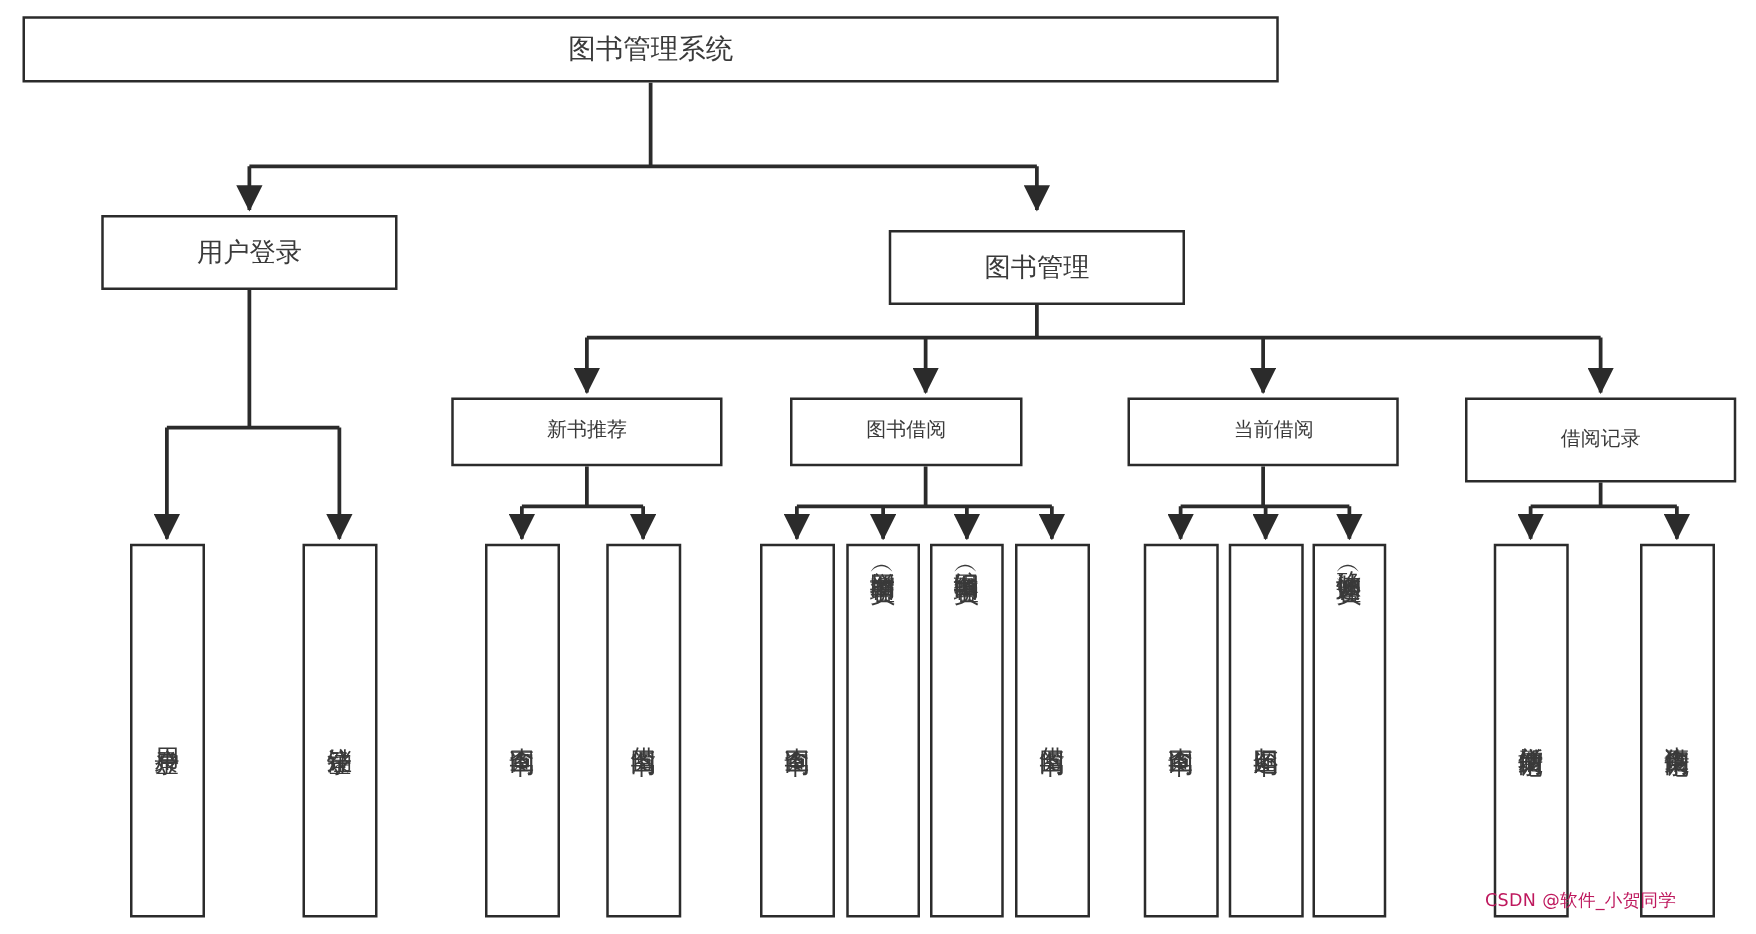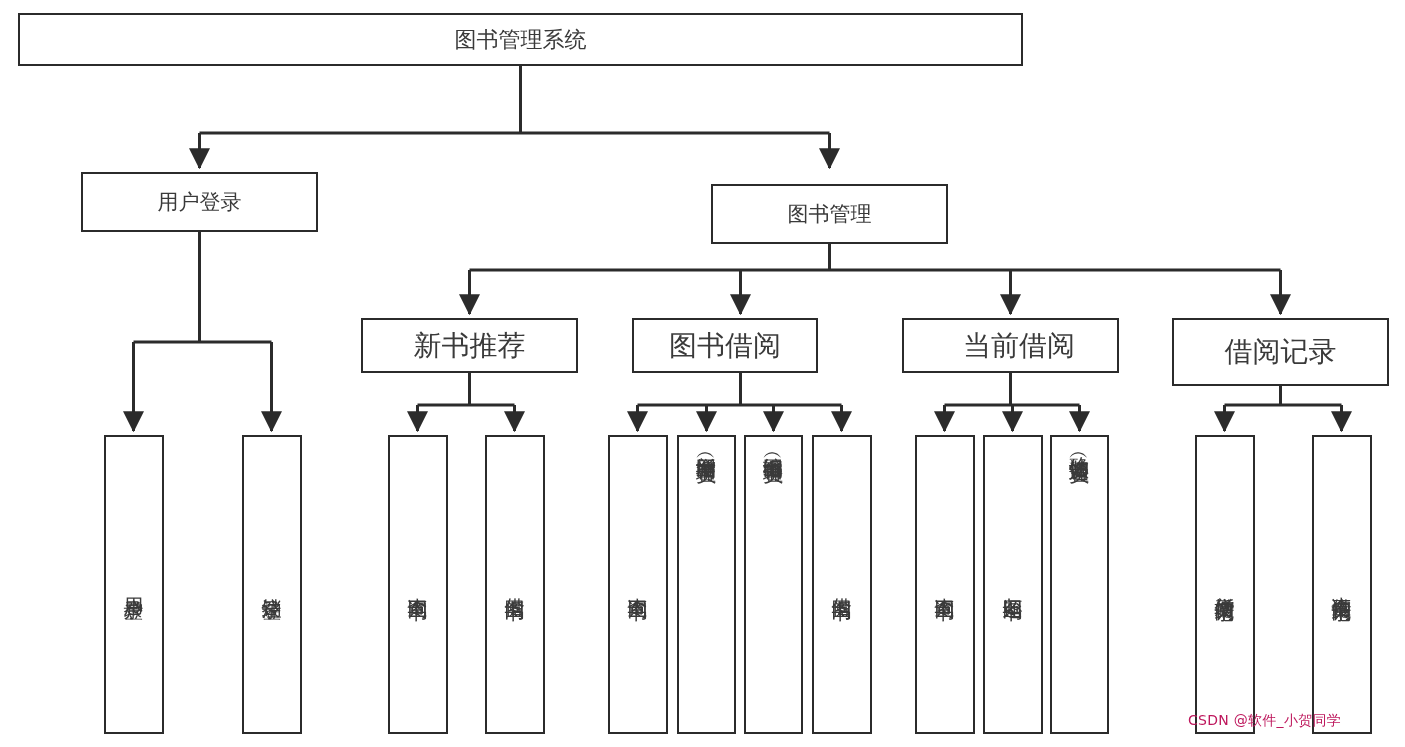--- a/index.html
+++ b/index.html
@@ -41,21 +41,22 @@
     text-align: center;
     white-space: pre-line;
   }
   .node-root {
     font-size: 22px;
   }
   .node-l1 {
     font-size: 21px;
   }
   .node-l2 {
-    font-size: 28px;
+    font-size: 16px;
+    font-family: Liberation Mono, monospace;
   }
   .node-leaf {
     font-size: 20px;
     padding: 4px 0;
   }
   .node-leaf .lbl {
     writing-mode: vertical-rl;
     text-orientation: upright;
     letter-spacing: 0.06em;
     line-height: 1;

